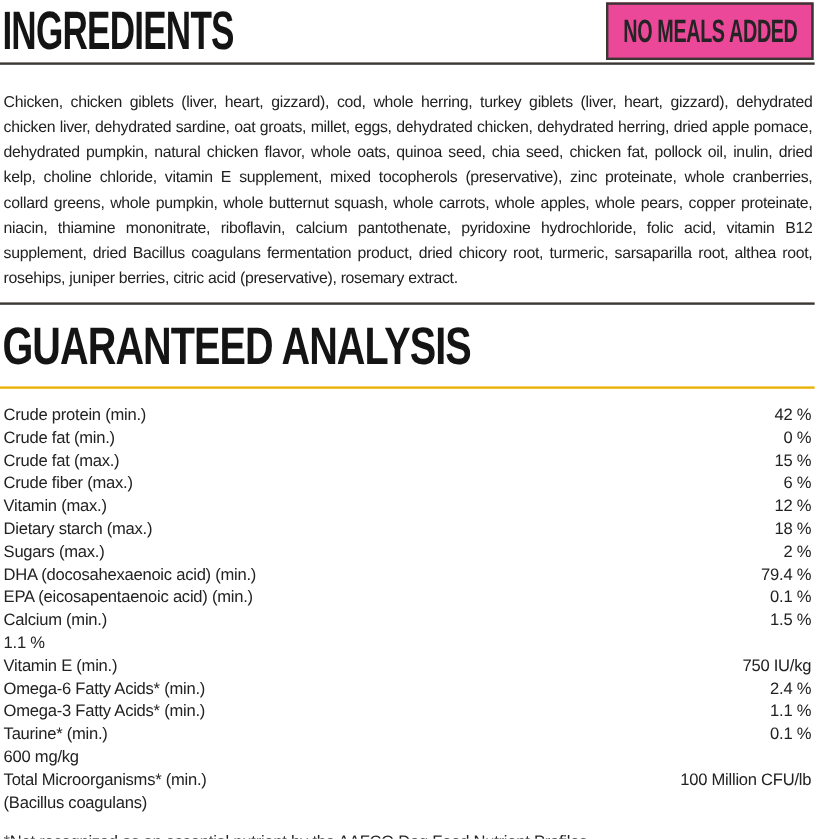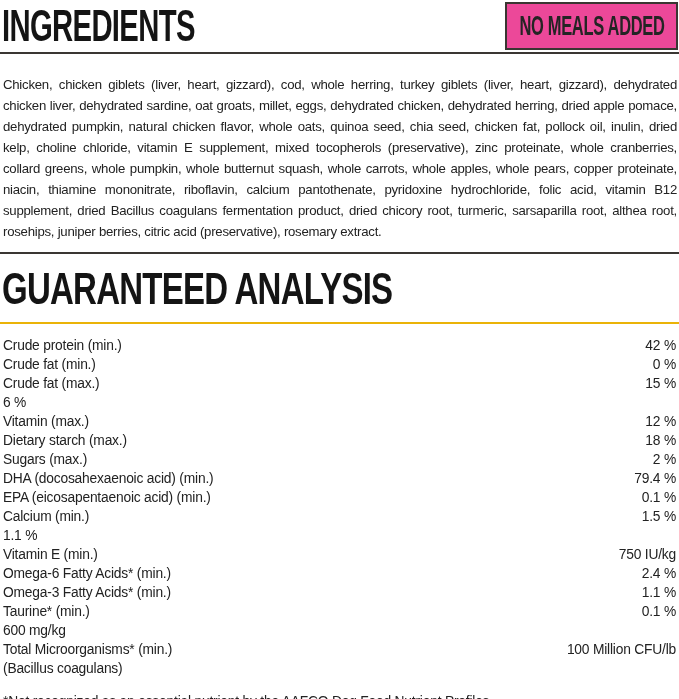--- a/index.html
+++ b/index.html
@@ -79,20 +79,21 @@
     </div>
     <div class="analysis-row">
       <span class="lbl">Crude fat (min.)</span>
       <span class="val">0 %</span>
     </div>
     <div class="analysis-row">
       <span class="lbl">Crude fat (max.)</span>
       <span class="val">15 %</span>
     </div>
     <div class="analysis-row">
+      <span class="lbl">Crude fiber (max.)</span>
       <span class="val">6 %</span>
     </div>
     <div class="analysis-row">
       <span class="lbl">Vitamin (max.)</span>
       <span class="val">12 %</span>
     </div>
     <div class="analysis-row">
       <span class="lbl">Dietary starch (max.)</span>
       <span class="val">18 %</span>
     </div>

